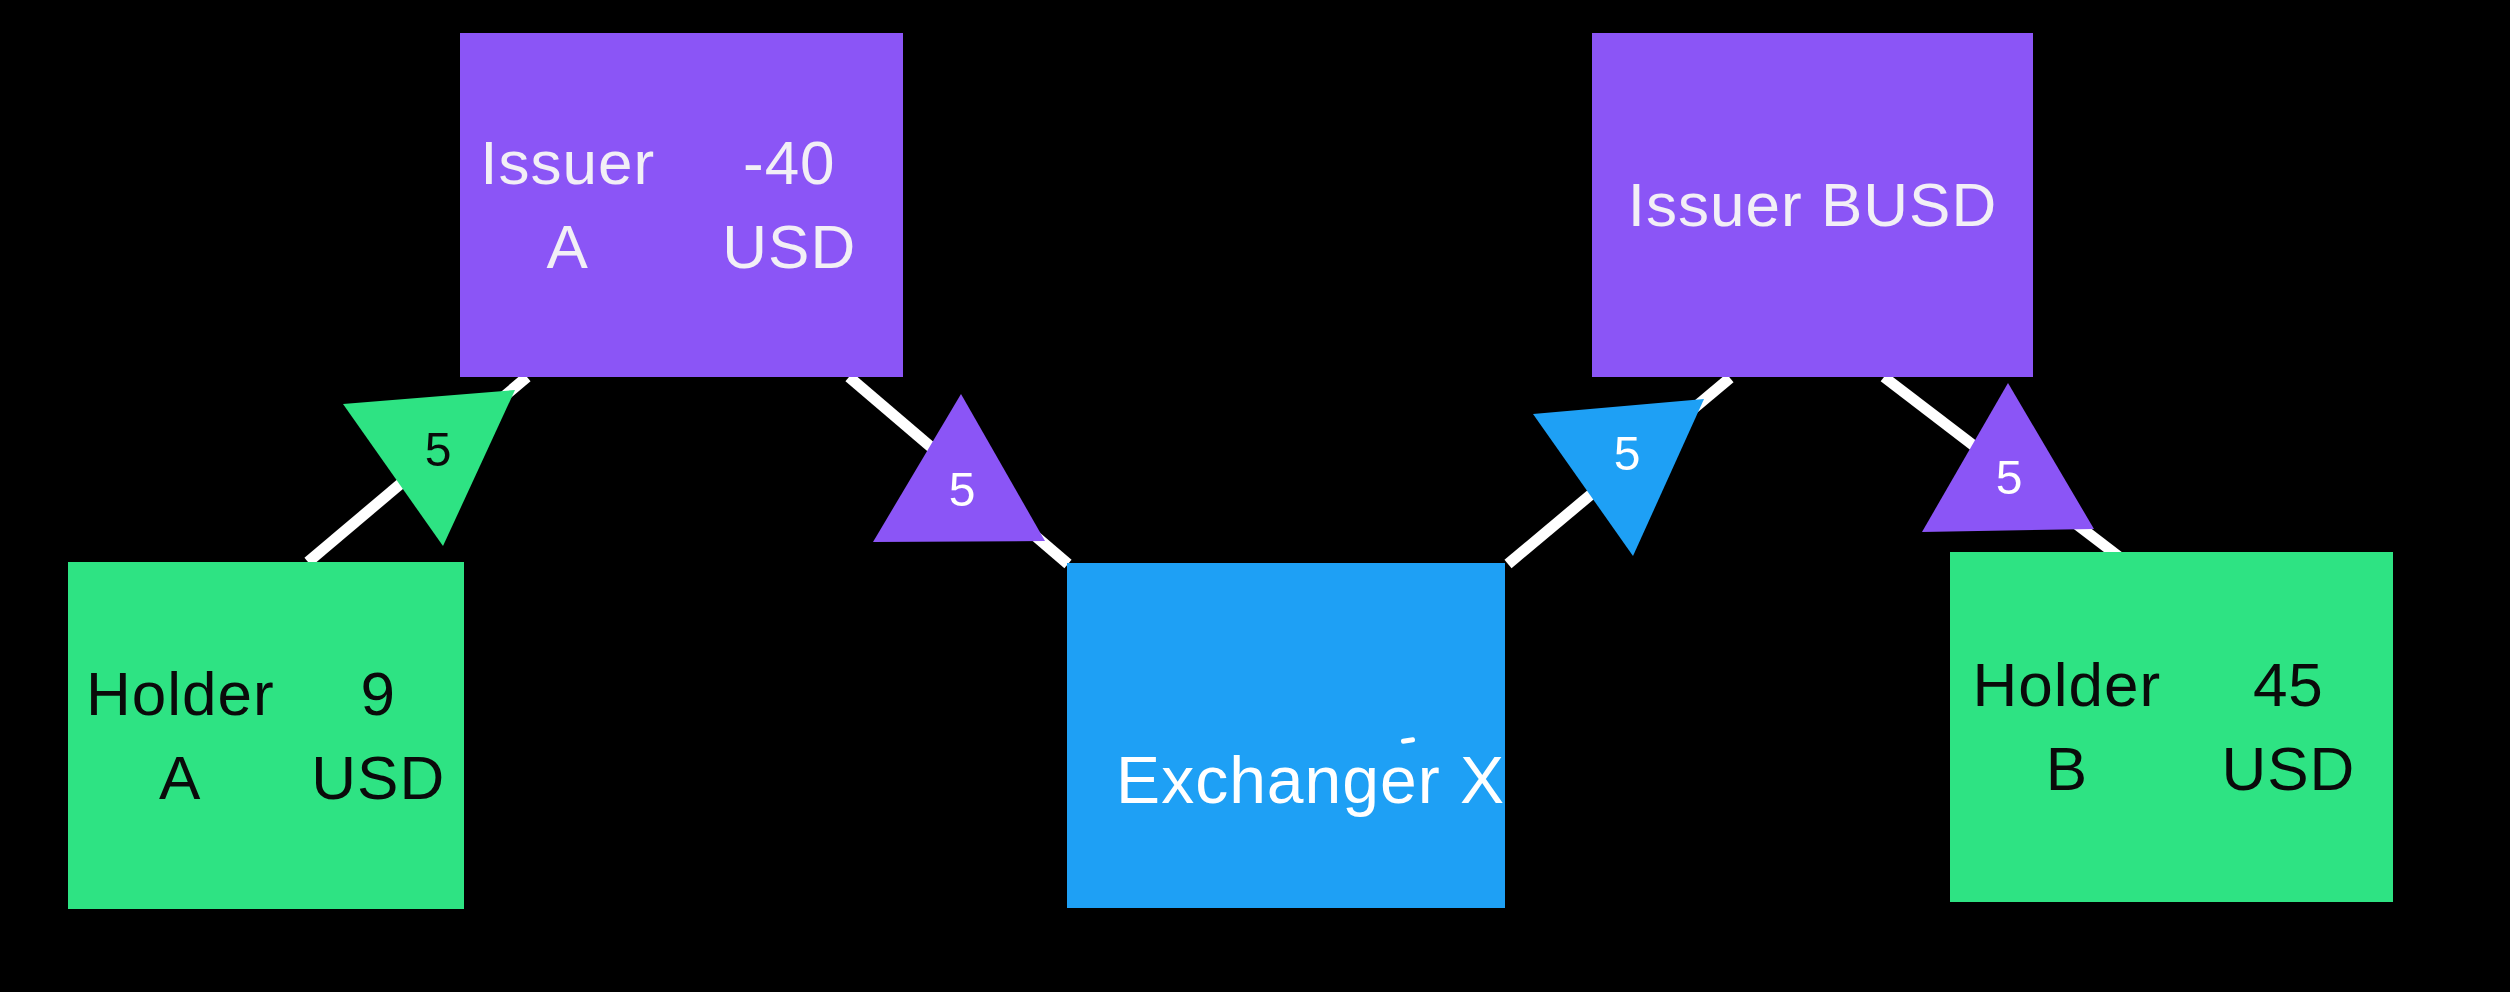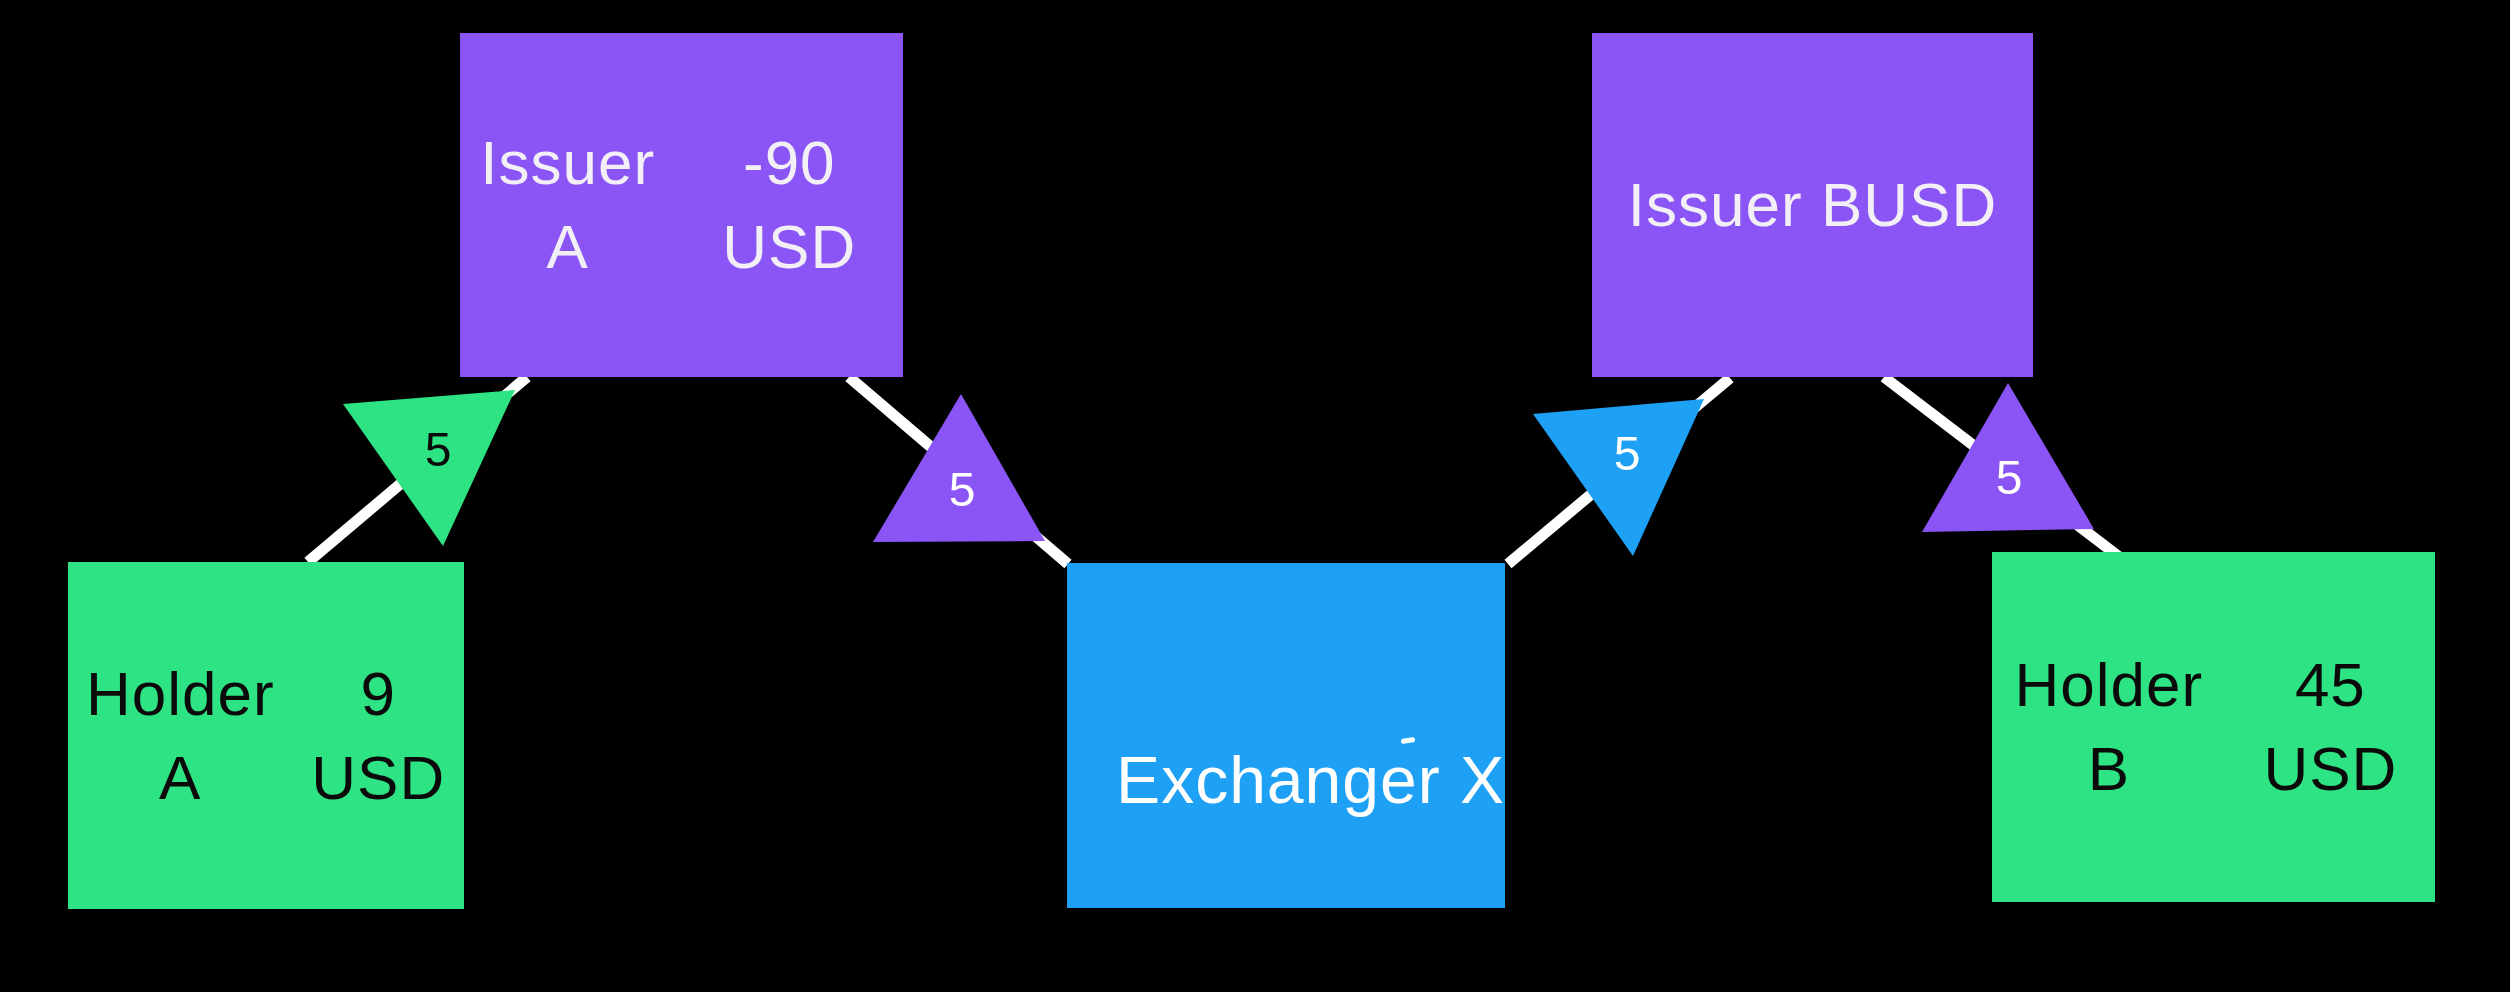--- a/index.html
+++ b/index.html
@@ -61,21 +61,21 @@
     color: #ffffff;
     justify-content: flex-end;
     padding-top: 88px;
     box-sizing: border-box;
     font-size: 66px;
   }
   .node-issuer-a  { left: 460px;  top: 33px;  width: 443px; height: 344px; }
   .node-issuer-b  { left: 1592px; top: 33px;  width: 441px; height: 344px; }
   .node-holder-a  { left: 68px;   top: 562px; width: 396px; height: 347px; }
   .node-exchanger { left: 1067px; top: 563px; width: 438px; height: 345px; }
-  .node-holder-b  { left: 1992px; top: 552px; width: 443px; height: 350px; }
+  .node-holder-b  { left: 1950px; top: 552px; width: 443px; height: 350px; }
   .stray-dash {
     position: absolute;
     left: 1401px;
     top: 738px;
     width: 14px;
     height: 5px;
     background: #ffffff;
     transform: rotate(-8deg);
     border-radius: 2px;
   }
@@ -98,21 +98,21 @@
     <polygon class="tri-purple" points="2008,383 1922,532 2094,529"></polygon>
 
     <text class="tri-label dark" x="438" y="466">5</text>
     <text class="tri-label light" x="962" y="506">5</text>
     <text class="tri-label light" x="1627" y="470">5</text>
     <text class="tri-label light" x="2009" y="494">5</text>
   </svg>
 
   <div class="node purple node-issuer-a">
     <span>Issuer A</span>
-    <span>-90 USD</span>
+    <span>-40 USD</span>
   </div>
 
   <div class="node purple node-issuer-b">
     <span>Issuer B</span>
     <span>USD</span>
   </div>
 
   <div class="node green node-holder-a">
     <span>Holder A</span>
     <span>9 USD</span>

